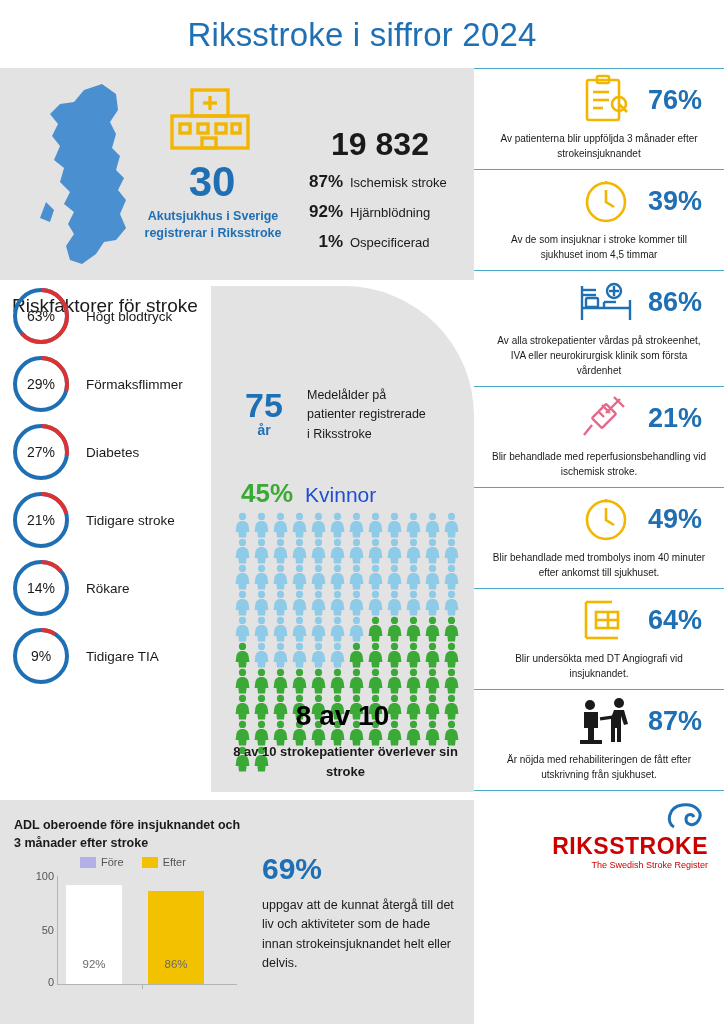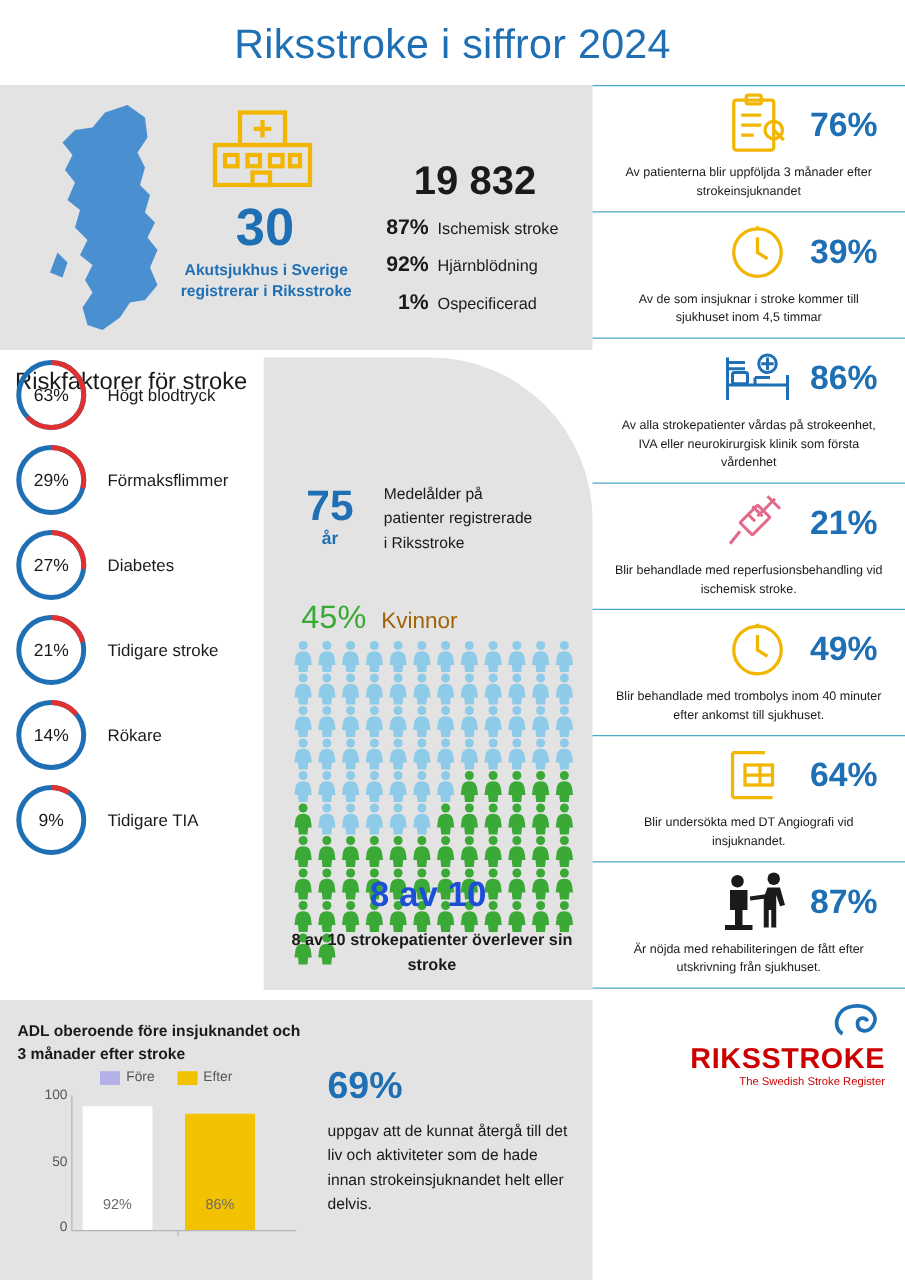--- a/index.html
+++ b/index.html
@@ -92,30 +92,30 @@
     position: absolute; left: 18px; top: 136px; width: 70px;
     text-align: center; color: #1f6fb4; font-size: 14px; font-weight: bold;
   }
   .age-text {
     position: absolute; left: 96px; top: 100px; width: 120px;
     font-size: 12.5px; color: #1a1a1a; line-height: 1.55;
   }
   .women-row {
     position: absolute; left: 30px; top: 192px; display: flex; align-items: baseline;
   }
-  .women-pct { color: #3aa935; font-size: 26px; font-weight: normal; }
-  .women-lbl { color: #a16207; font-size: 18px; margin-left: 12px; }
+  .women-pct { color: #3aa935; font-size: 26px; font-weight: bold; }
+  .women-lbl { color: #1d4ed8; font-size: 21px; margin-left: 12px; }
   .people-grid {
     position: absolute; left: 22px; top: 226px; width: 228px;
     display: flex; flex-wrap: wrap; gap: 0px;
   }
   .person { width: 19px; height: 26px; }
   .big-8av10 {
     position: absolute; left: 0; top: 414px; width: 263px;
-    text-align: center; color: #1d4ed8; font-size: 28px; font-weight: bold;
+    text-align: center; color: #000000; font-size: 28px; font-weight: bold;
   }
   .surv-text {
     position: absolute; left: 22px; top: 456px; width: 225px;
     text-align: center; font-size: 13px; color: #1a1a1a; line-height: 1.5; font-weight: bold;
   }
 
   
   .adl-panel {
     position: absolute; left: 0; top: 800px; width: 474px; height: 224px;
     background: #e3e3e3;

